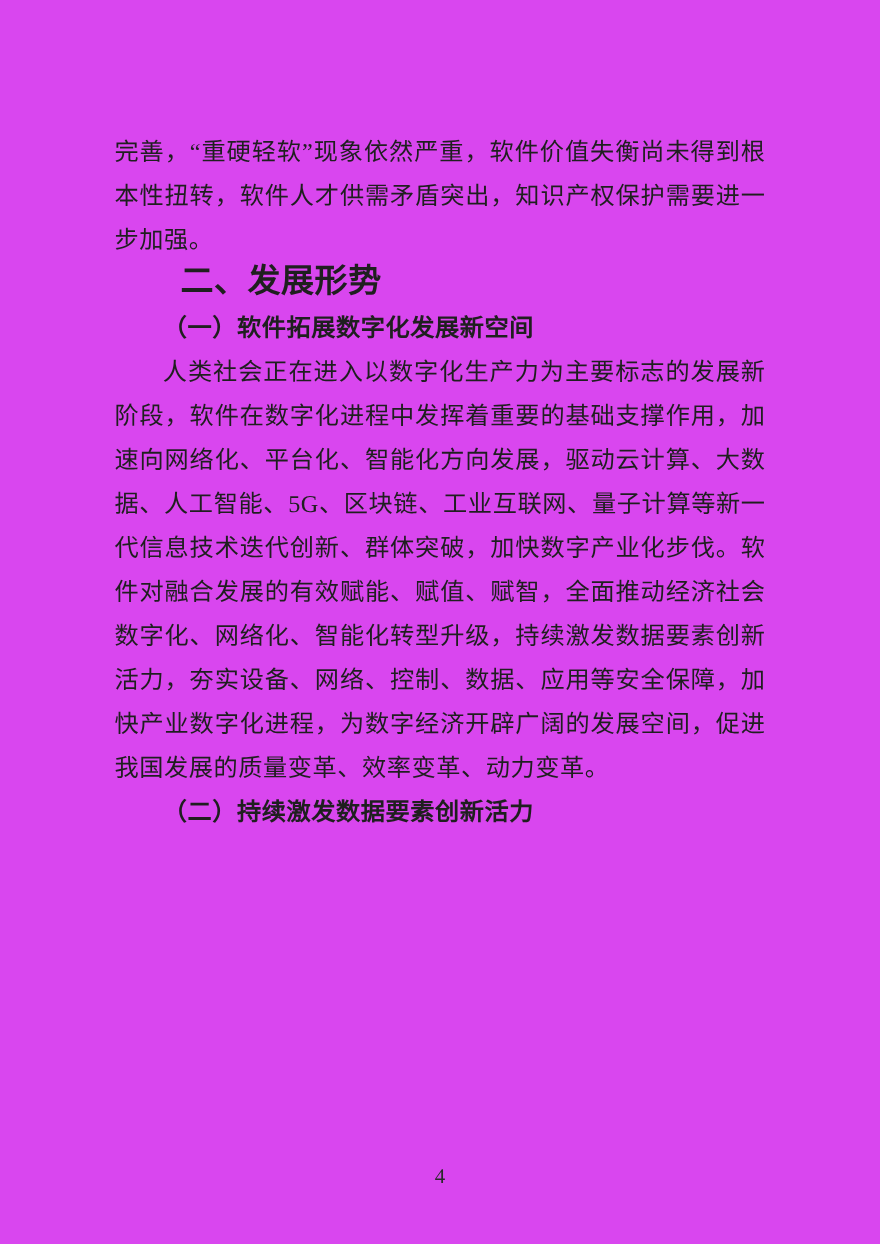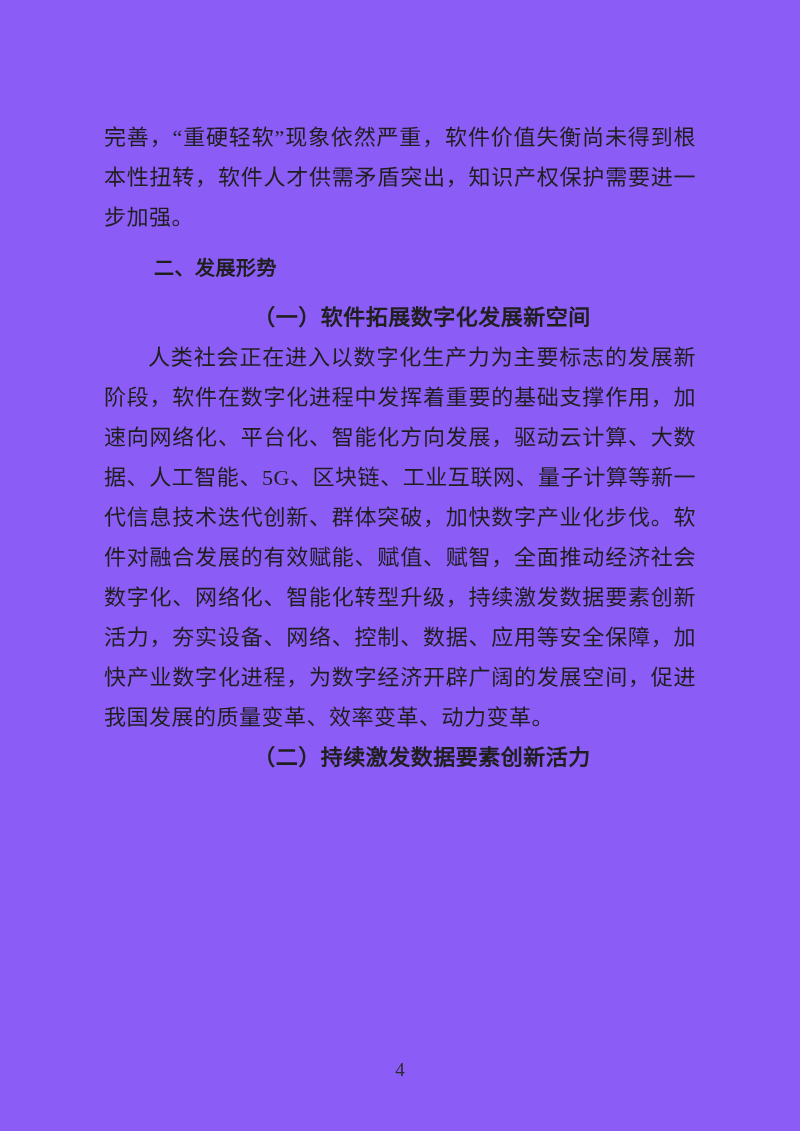--- a/index.html
+++ b/index.html
@@ -14,57 +14,56 @@
     overflow: hidden;
     font-family: "Liberation Serif", "DejaVu Serif", serif;
     color: #1f1f1f;
   }
   .page {
     position: absolute;
     left: 0;
     top: 0;
     width: 800px;
     height: 1131px;
-    background: #8b5cf6;
+    background: #d946ef;
   }
   .content {
     position: absolute;
     left: 104px;
     top: 118px;
     width: 592px;
   }
   .body-text {
     font-size: 22px;
     line-height: 40px;
     text-align: justify;
     text-justify: inter-ideograph;
     margin: 0;
     letter-spacing: 0.5px;
   }
   .indent {
     text-indent: 2em;
   }
   .section-heading {
-    font-family: Liberation Serif, serif;
+    font-family: Liberation Mono, monospace;
     font-weight: bold;
-    font-size: 20px;
+    font-size: 30px;
     line-height: 40px;
     text-indent: 2em;
-    margin: 10px;
+    margin: 0;
     letter-spacing: 0.5px;
   }
   .subsection-heading {
     font-family: "Liberation Serif", "DejaVu Serif", serif;
     font-weight: bold;
     font-size: 22px;
     line-height: 40px;
     text-indent: 2em;
     margin: 0;
     letter-spacing: 0.5px;
-    text-align: center;
   }
   .footer {
     position: absolute;
     left: 0;
     top: 1055px;
     width: 800px;
     text-align: center;
     font-size: 19px;
     line-height: 30px;
     color: #2a2a2a;

